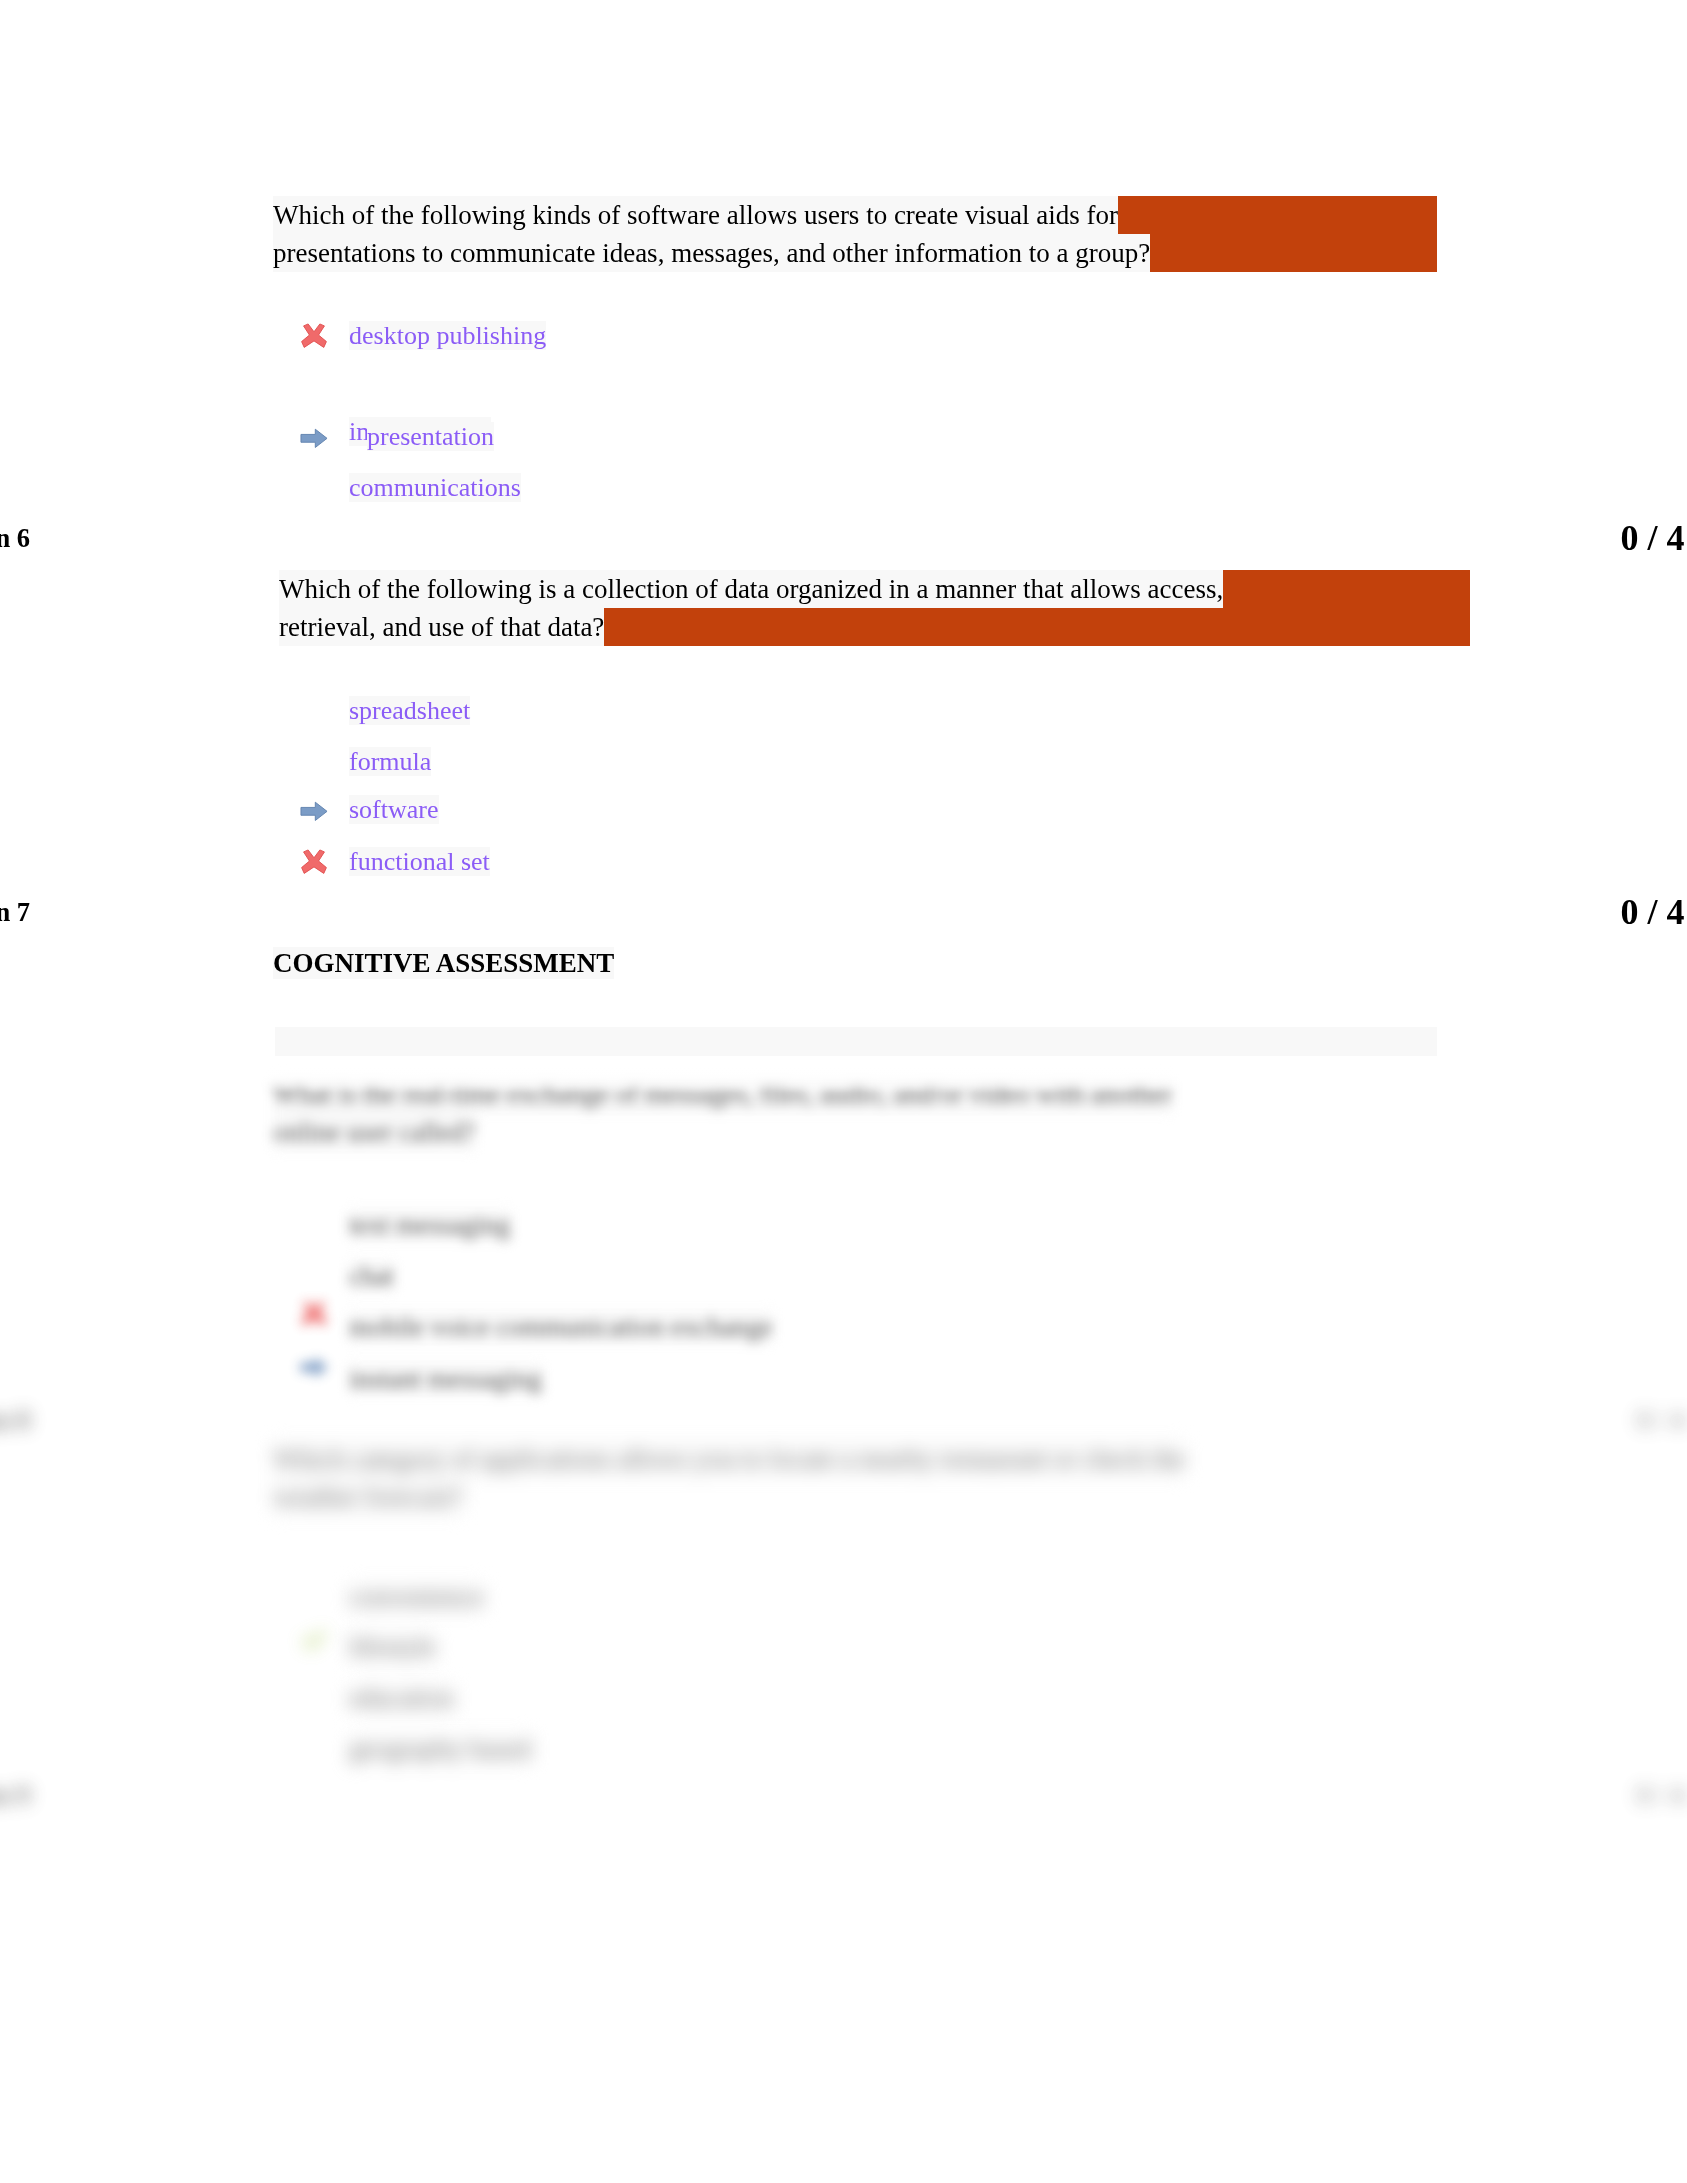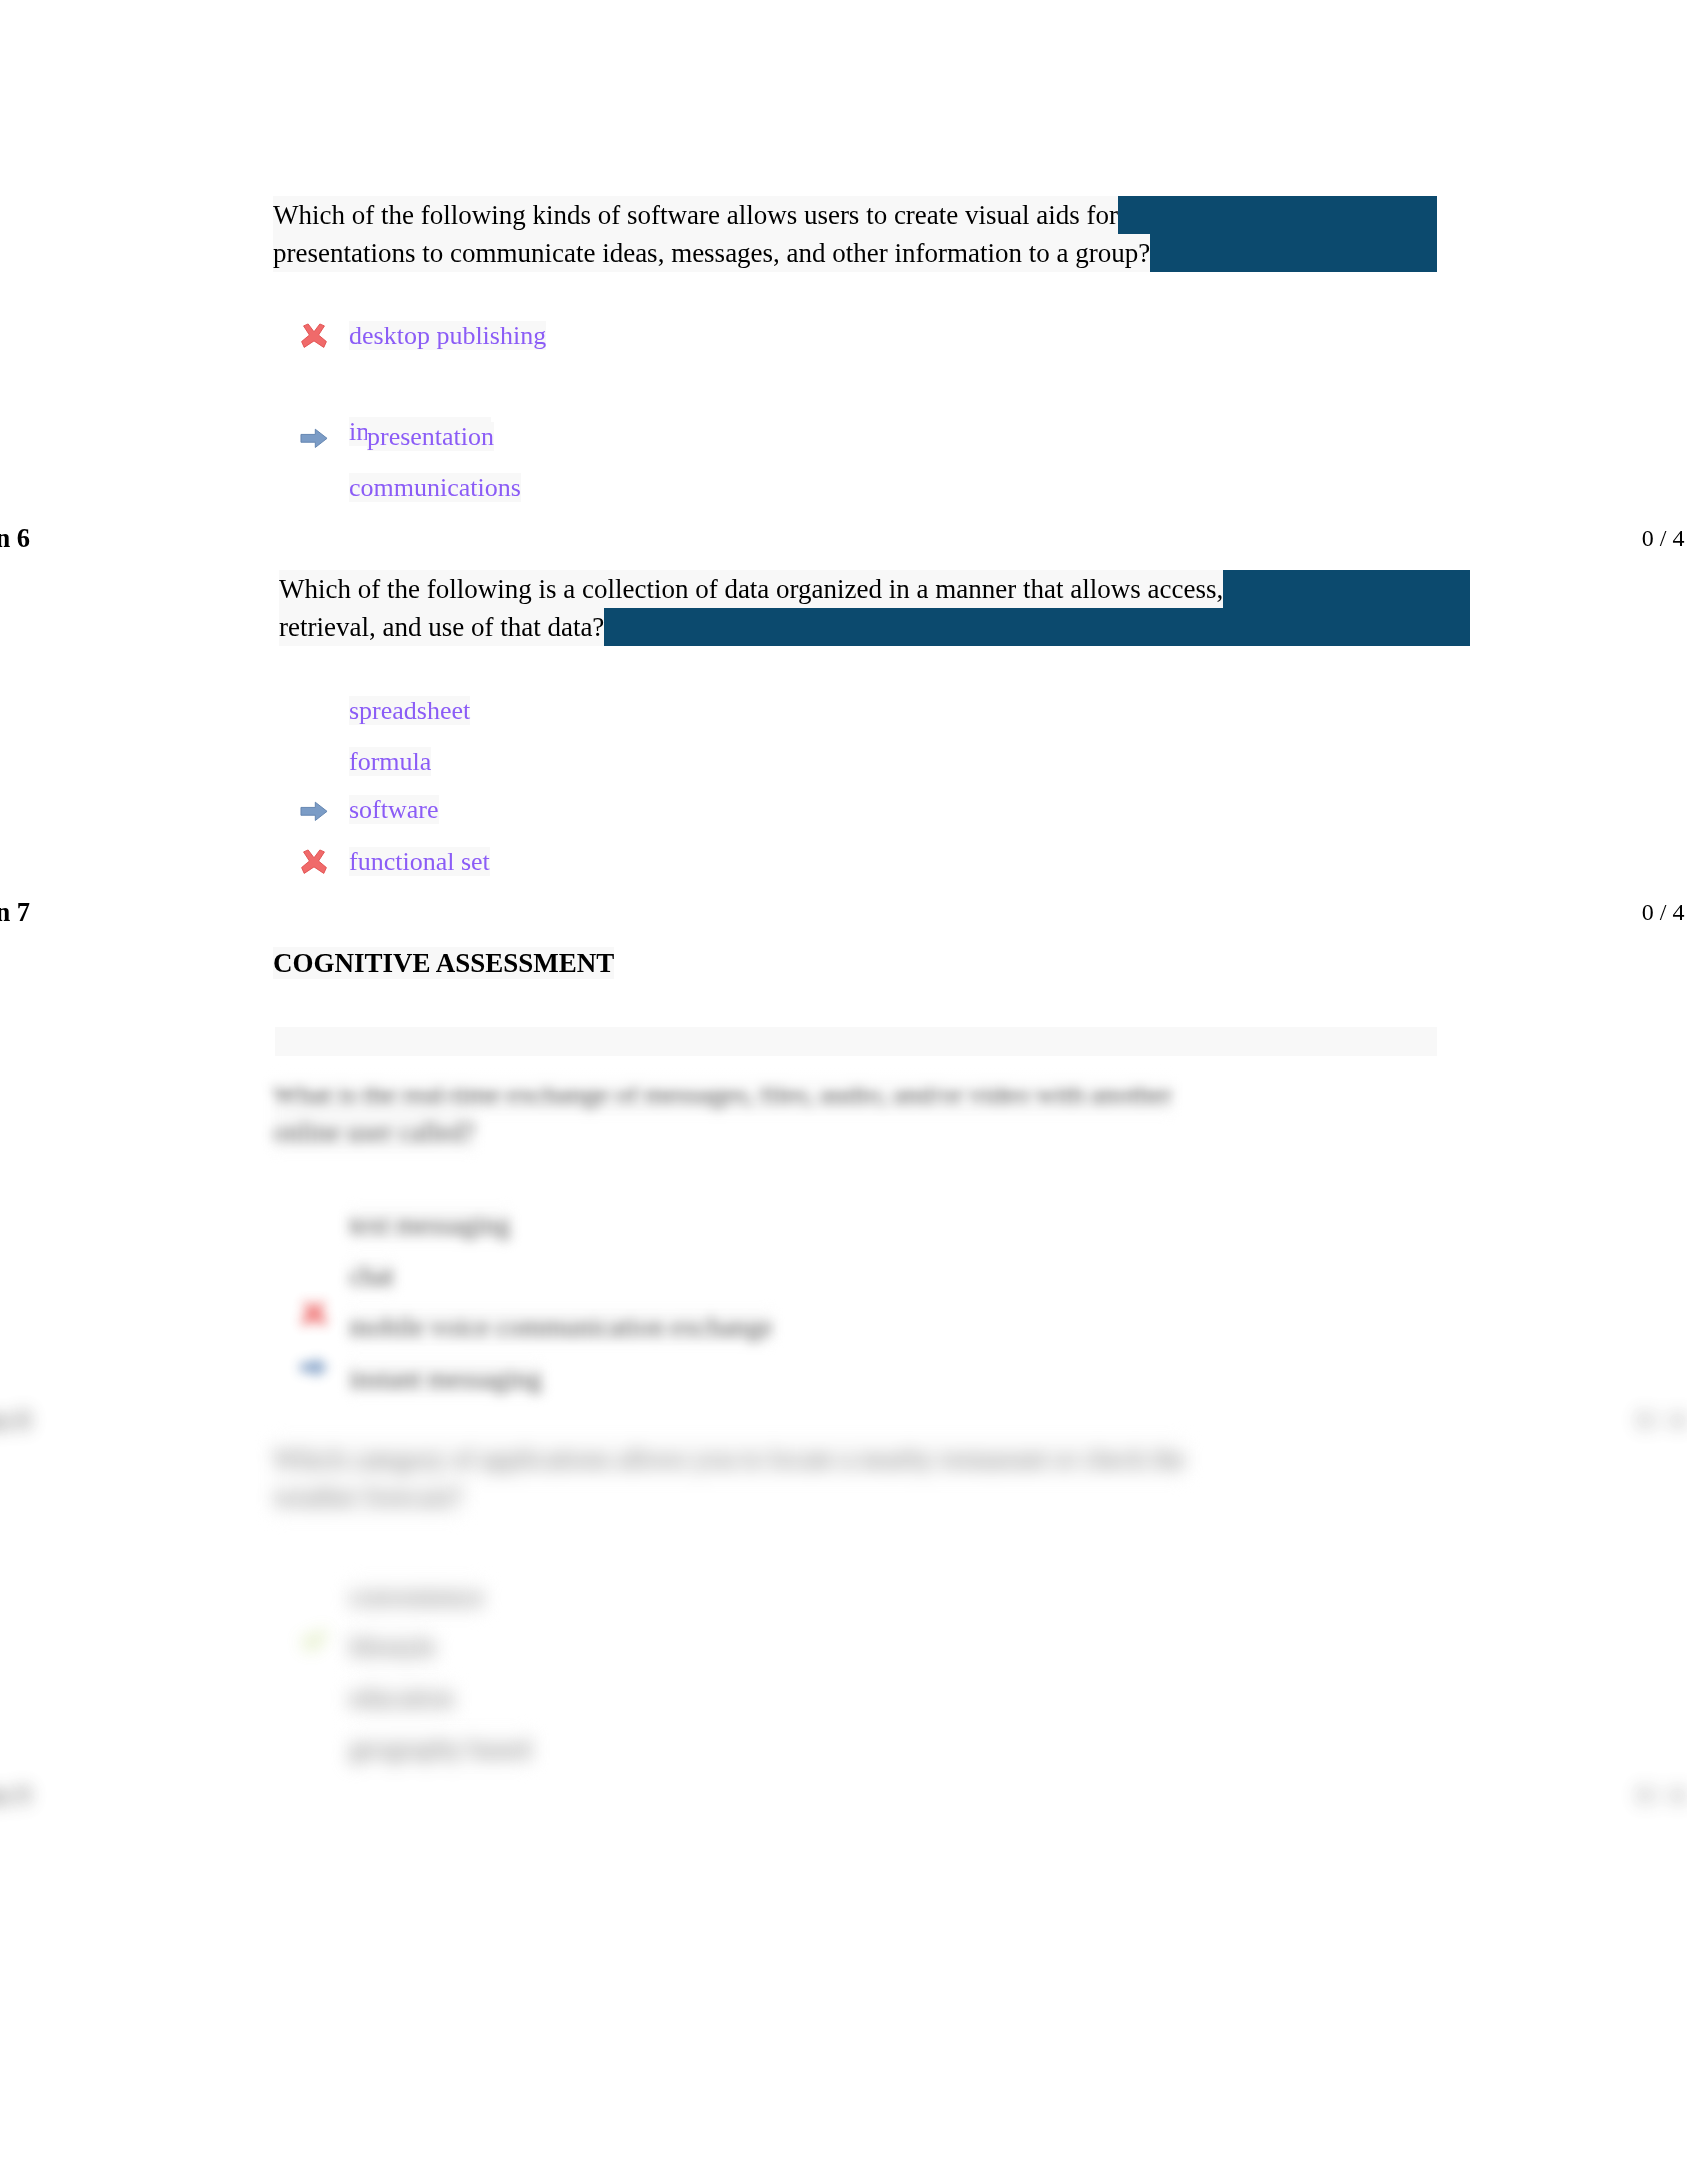--- a/index.html
+++ b/index.html
@@ -23,21 +23,21 @@
     width: 1687px;
     height: 2183px;
   }
 
   
   .qtext {
     position: absolute;
     font-size: 27px;
     line-height: 38px;
     color: #000;
-    background: #0c4a6e;
+    background: #c2410c;
     box-decoration-break: clone;
     -webkit-box-decoration-break: clone;
     letter-spacing: 0px;
   }
   .qtext span.ln {
     background: #f8f8f8;
     display: block;
     width: fit-content;
   }
 
@@ -74,24 +74,25 @@
   
   .qlabel {
     position: absolute;
     font-size: 26.5px;
     font-weight: bold;
     line-height: 30px;
     white-space: nowrap;
   }
   .qscore {
     position: absolute;
-    font-size: 24px;
+    font-size: 36px;
     line-height: 30px;
     white-space: nowrap;
     text-align: right;
+    font-weight: bold;
   }
 
   
   .grayband {
     position: absolute;
     background: #f8f8f8;
   }
 
   
   .blurwrap {

